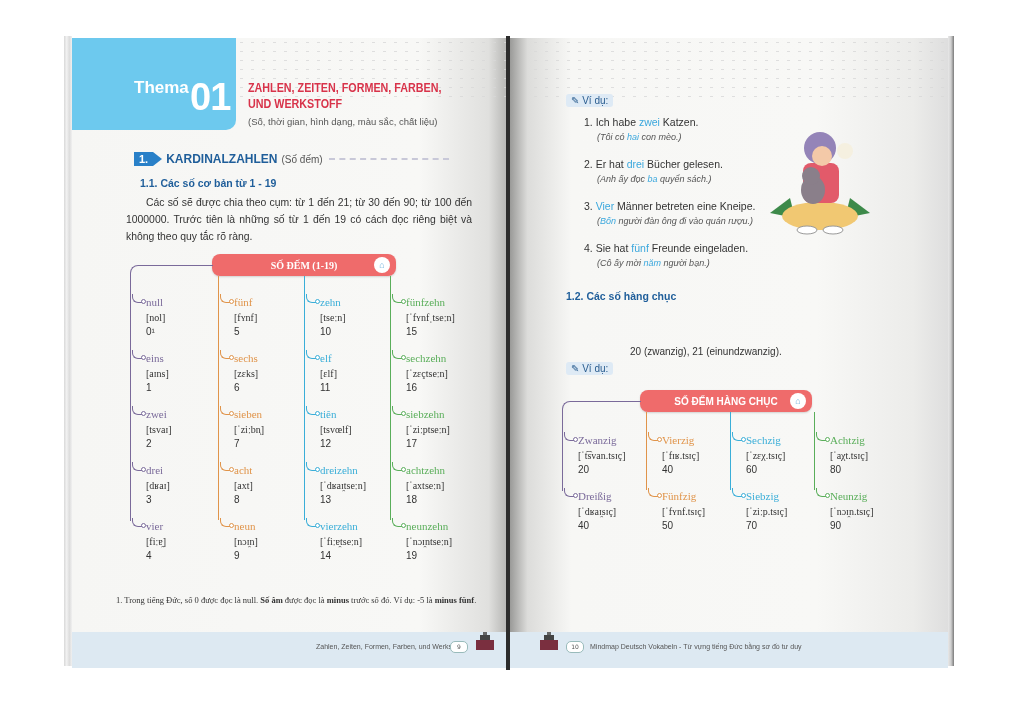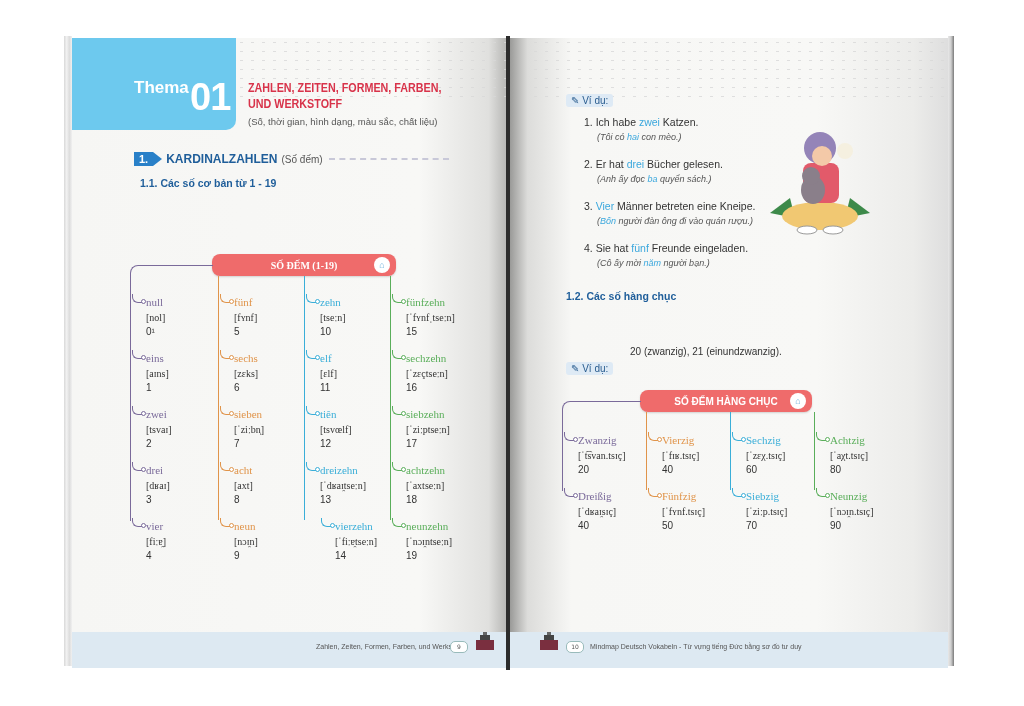--- a/index.html
+++ b/index.html
@@ -77,20 +77,21 @@
     <div class="chapter-sub">(Số, thời gian, hình dạng, màu sắc, chất liệu)</div>
 
     <div class="sec1">
       <span class="sec1-num">1.</span>
       <span class="sec1-arrow"></span>
       <span class="sec1-title">KARDINALZAHLEN</span>
       <span class="sec1-sub">(Số đếm)</span>
       <span class="sec1-dash"></span>
     </div>
     <div class="sub11">1.1.  Các số cơ bản từ 1 - 19</div>
+    <div class="para" style="left:54px;top:156px;width:346px;text-indent:20px;">Các số sẽ được chia theo cụm: từ 1 đến 21; từ 30 đến 90; từ 100 đến 1000000. Trước tiên là những số từ 1 đến 19 có cách đọc riêng biệt và không theo quy tắc rõ ràng.</div>
 
     <div id="mm1">
         <div class="pill" style="left: 140px; top: 216px; width: 184px; font-family: Liberation Serif, serif;">
           <span>SỐ ĐẾM (1-19)</span>
           <span class="ico">⌂</span>
         </div>
         <div class="branch" style="left: 58px; top: 227px; width: 82px; height: 255px; border-top-color: rgb(122, 106, 154); border-right: none; border-bottom: none; border-left-color: rgb(122, 106, 154);"></div>
         <div class="node" style="left: 74px; top: 258px;">
           <span class="hook" style="border-color:#7a6a9a"></span>
           <span class="dot" style="border-color:#7a6a9a"></span>
@@ -184,21 +185,21 @@
           <div class="ipa">[tsvœlf]</div>
           <div class="n">12</div>
         </div>
         <div class="node" style="left: 248px; top: 426px;">
           <span class="hook" style="border-color:#3aaed8"></span>
           <span class="dot" style="border-color:#3aaed8"></span>
           <div class="w" style="color:#3aaed8">dreizehn</div>
           <div class="ipa">[ˈdʁaɪ̯tseːn]</div>
           <div class="n">13</div>
         </div>
-        <div class="node" style="left: 248px; top: 482px; margin-left: 15px;">
+        <div class="node" style="left: 248px; top: 482px;">
           <span class="hook" style="border-color:#3aaed8"></span>
           <span class="dot" style="border-color:#3aaed8"></span>
           <div class="w" style="color:#3aaed8">vierzehn</div>
           <div class="ipa">[ˈfiːɐ̯tseːn]</div>
           <div class="n">14</div>
         </div>
         <div class="vline" style="left: 318px; top: 238px; height: 244px; border-color: rgb(90, 174, 90);"></div>
         <div class="node" style="left: 334px; top: 258px;">
           <span class="hook" style="border-color:#5aae5a"></span>
           <span class="dot" style="border-color:#5aae5a"></span>
@@ -229,20 +230,21 @@
         </div>
         <div class="node" style="left: 334px; top: 482px;">
           <span class="hook" style="border-color:#5aae5a"></span>
           <span class="dot" style="border-color:#5aae5a"></span>
           <div class="w" style="color:#5aae5a">neunzehn</div>
           <div class="ipa">[ˈnɔɪ̯ntseːn]</div>
           <div class="n">19</div>
         </div>
       </div>
 
+    <div class="footnote"><span>1. Trong tiếng Đức, số 0 được đọc là null. </span><b>Số âm</b><span> được đọc là </span><b>minus</b><span> trước số đó. Ví dụ: -5 là </span><b>minus fünf</b><span>.</span></div>
 
     <div class="footer-band"></div>
     <div class="footer-text" style="left:244px;top:605px;">Zahlen, Zeiten, Formen, Farben, und Werkstoff</div>
     <div class="page-num" style="left:378px;top:603px;">9</div>
     <div class="building" style="left:402px;top:594px;">
         <div class="b1"></div>
         <div class="b2"></div>
         <div class="b3"></div>
       </div>
   </div>

